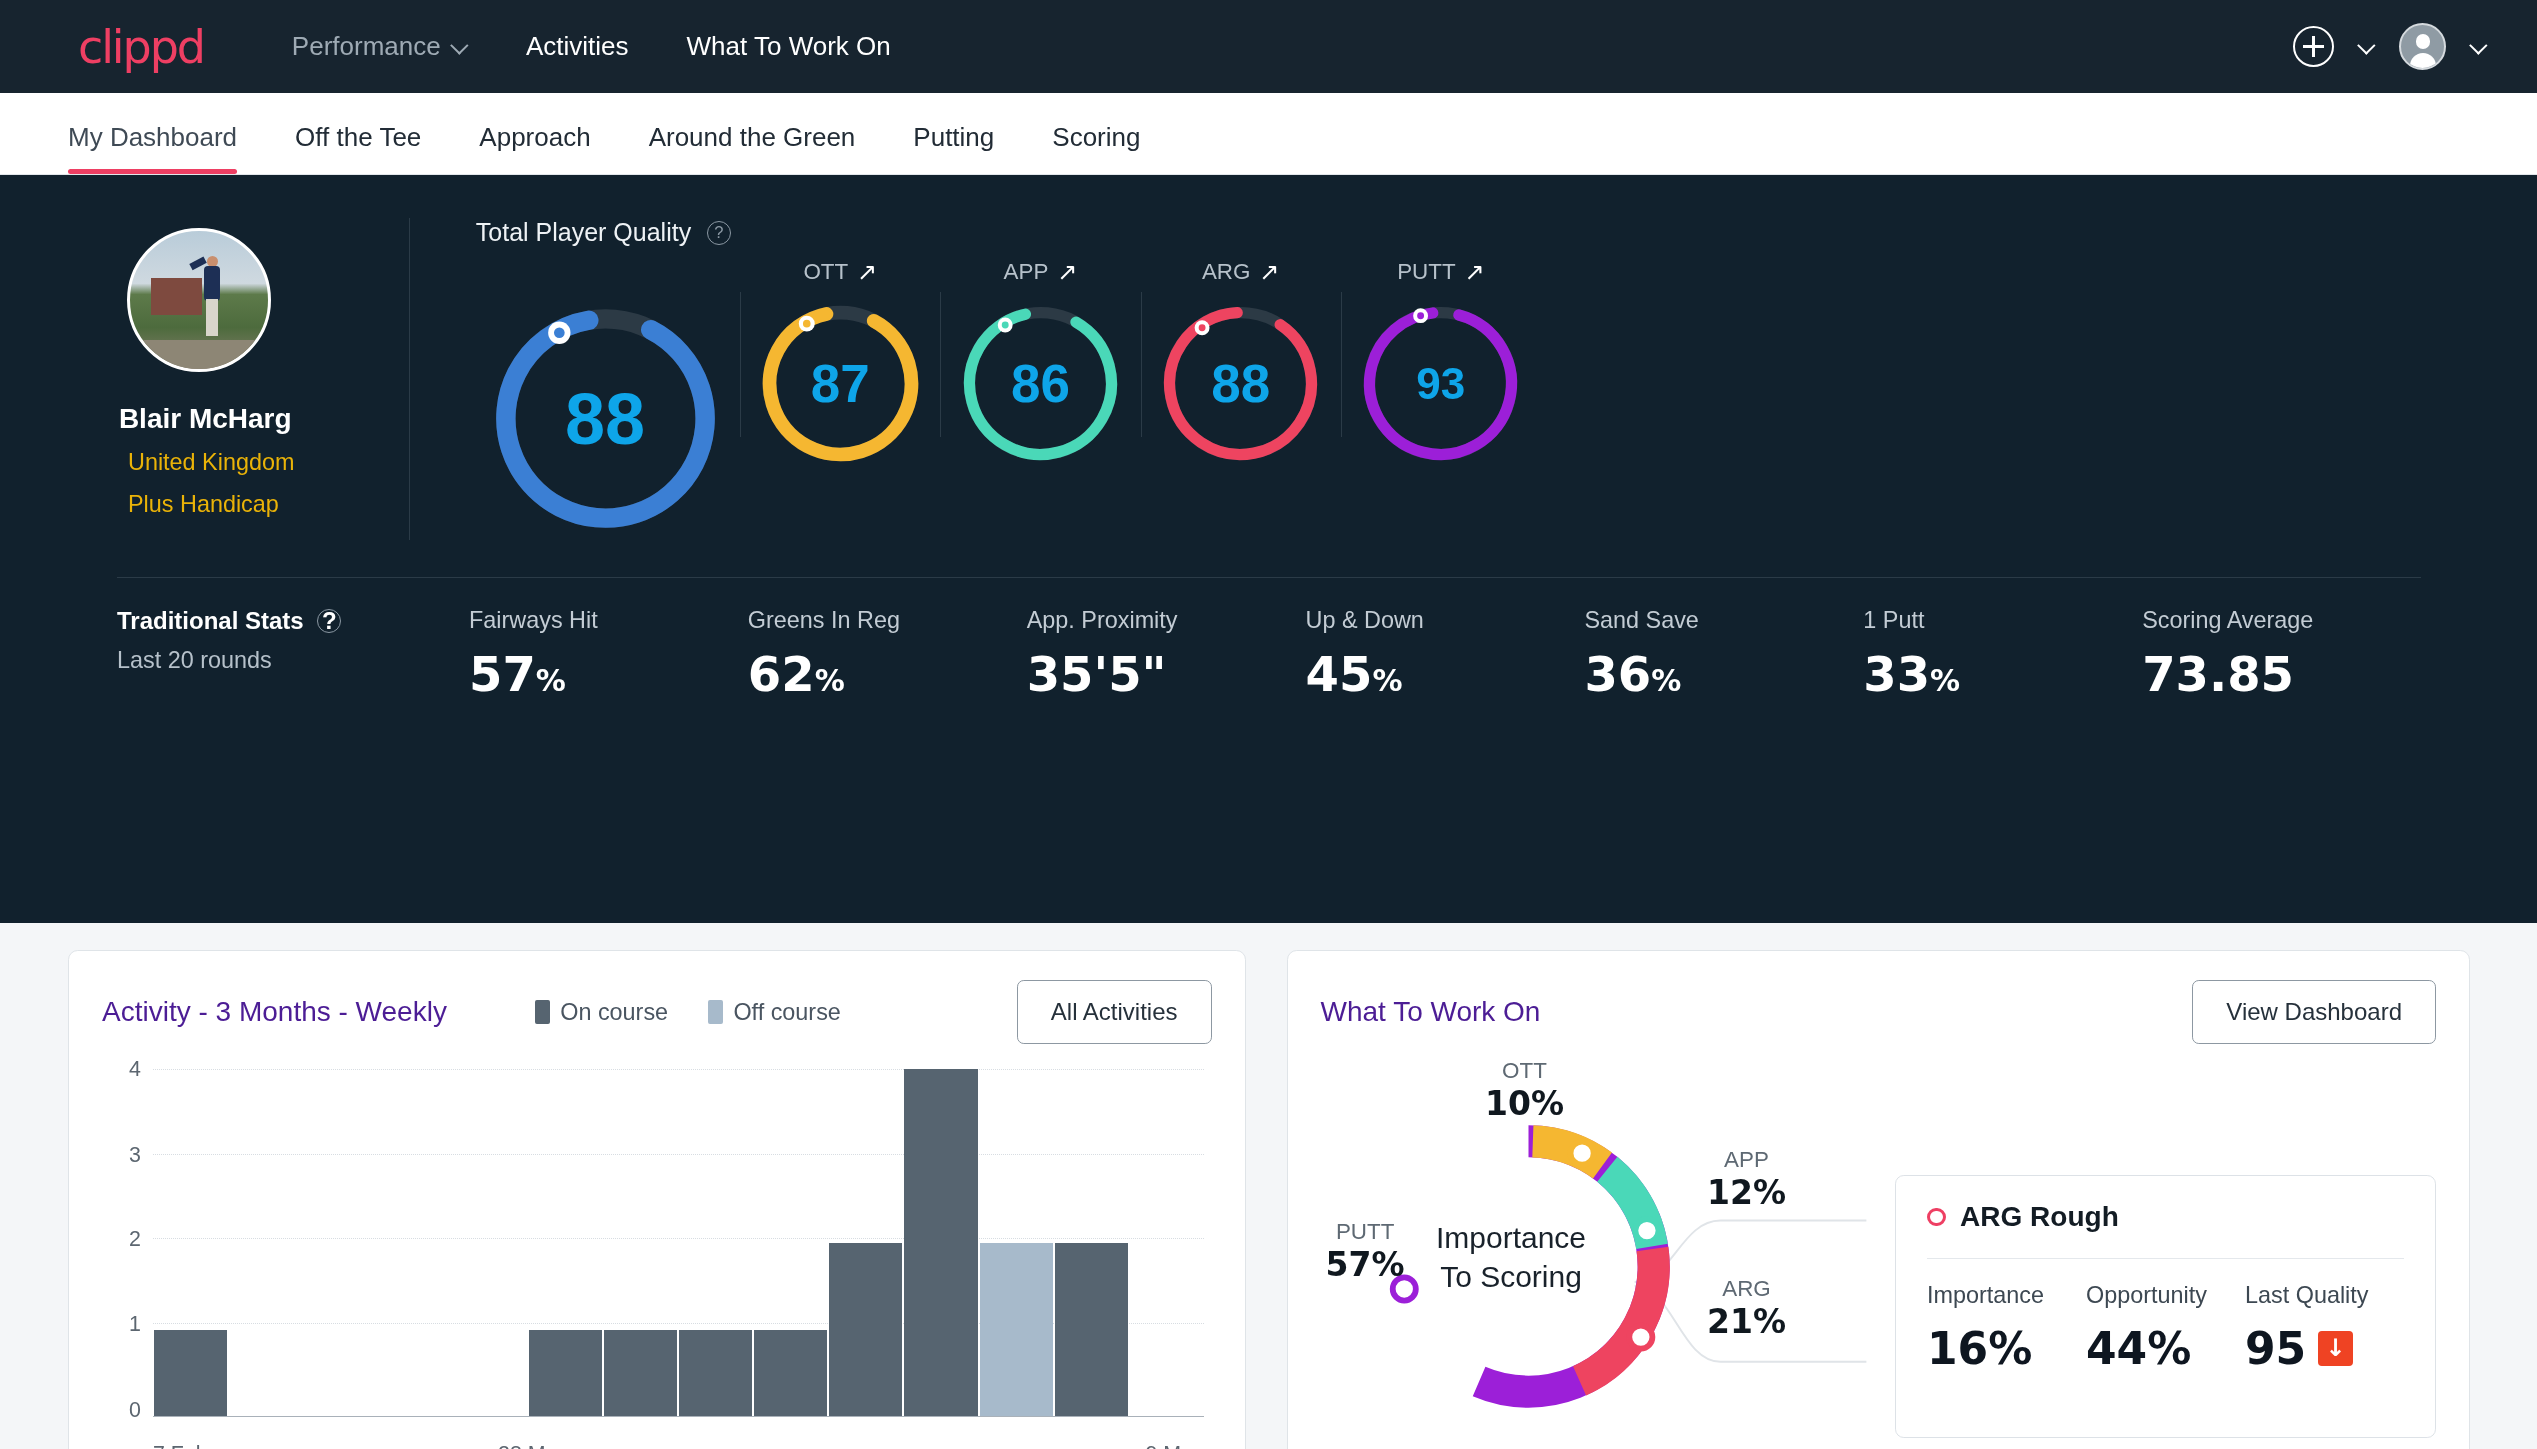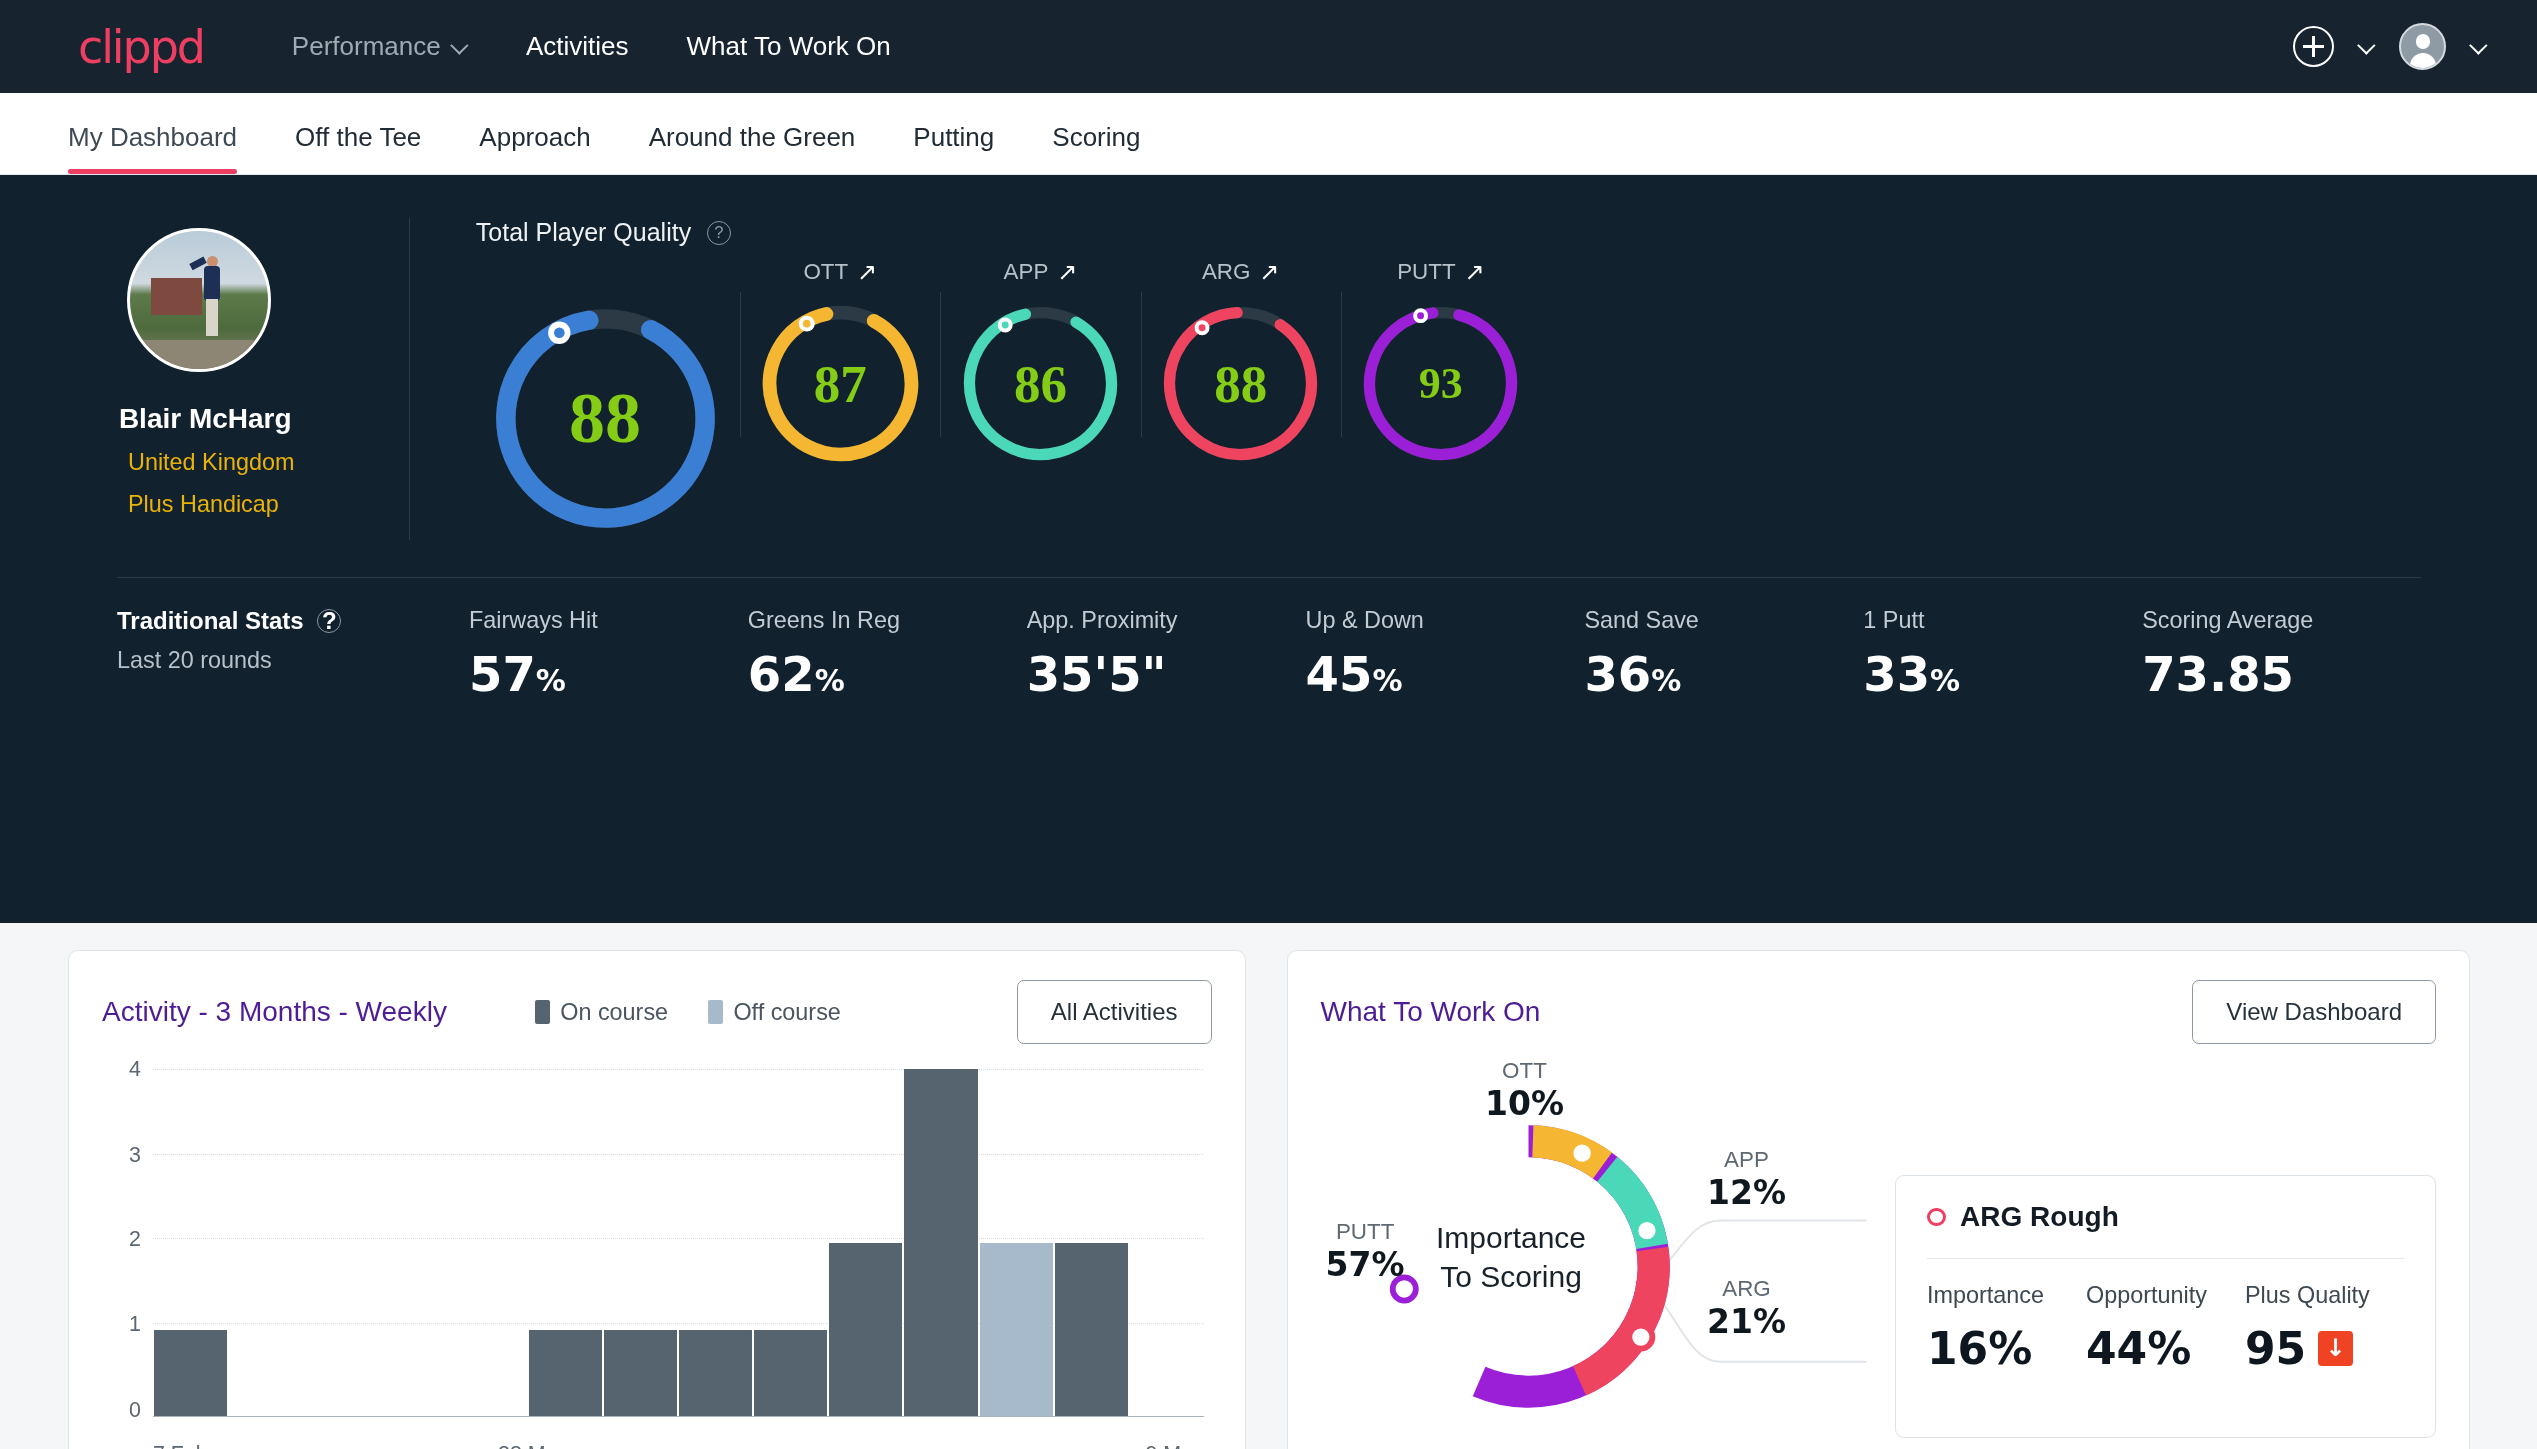--- a/index.html
+++ b/index.html
@@ -109,22 +109,22 @@
   .ring-cell.sep::before {
     content:''; position:absolute; left:0; top: 35px; bottom: 33px; width:1px; background:#2b3b47;
   }
   .ring-lbl {
     font-size: 22.4px; color: #b6c1ca; margin-bottom: 9.7px;
     display: flex; align-items: center; gap: 8.8px; height: 31px;
   }
   .arrow-up { color: #ffffff; font-size: 24px; line-height: 1; }
   .ring-wrap { position: relative; display: flex; align-items: center; justify-content: center; }
   .ring-val {
-    position: absolute; color: #84cc16; font-weight: 700;
-    font-family: Liberation Serif, serif;
+    position: absolute; color: #0ea5e9; font-weight: 700;
+    font-family: Liberation Sans, sans-serif;
   }
 
   .divider-h { height:1px; background:#2b3b47; margin: 37px 117px 0 117px; }
 
   .stats { display: flex; align-items: flex-start; padding: 29px 117px 0 117px; }
   .stats-left { width: 292px; }
   .stats-title { display:flex; align-items:center; gap: 13.6px; }
   .stats-title span { font-size: 24px; font-weight: 700; color: #ffffff; }
   .stats-sub { font-size: 23.4px; color: #b6c1ca; margin-top: 11.7px; }
   .stat-items { flex: 1; display: flex; padding-left: 60px; }
@@ -512,21 +512,21 @@
                 <span>16%</span>
               </div>
           </div>
           <div class="dc-col">
             <div class="dc-lbl">Opportunity</div>
             <div class="dc-val">
                 <span>44%</span>
               </div>
           </div>
           <div class="dc-col">
-            <div class="dc-lbl">Plus Quality</div>
+            <div class="dc-lbl">Last Quality</div>
             <div class="dc-val">
               <span>95</span>
               <span class="down-badge">↓</span>
             </div>
           </div>
         </div>
       </div>
 
     </div>
   </div>

